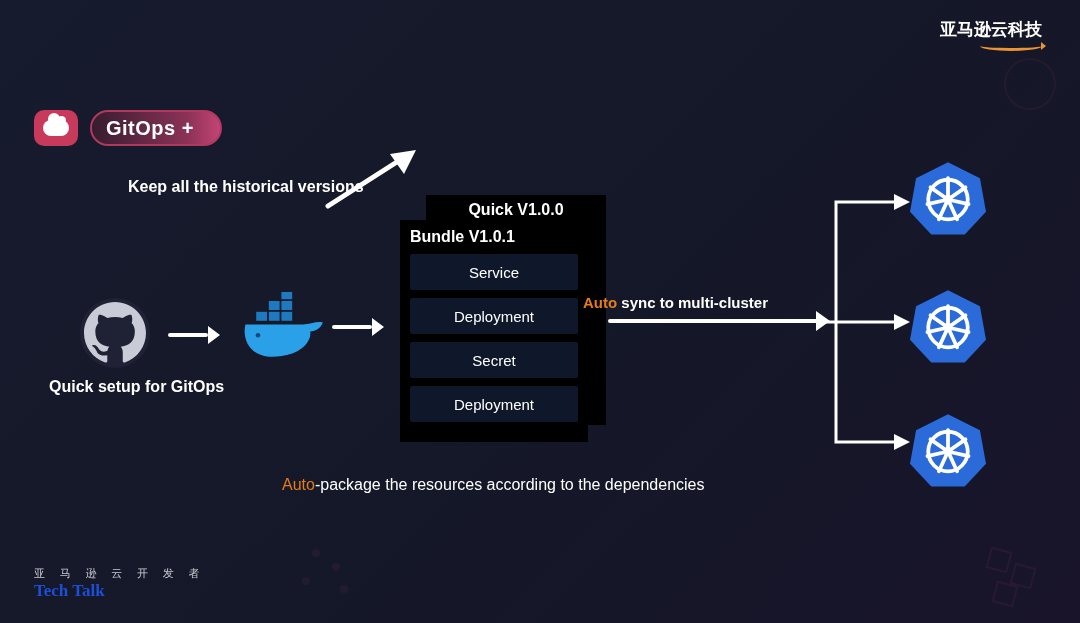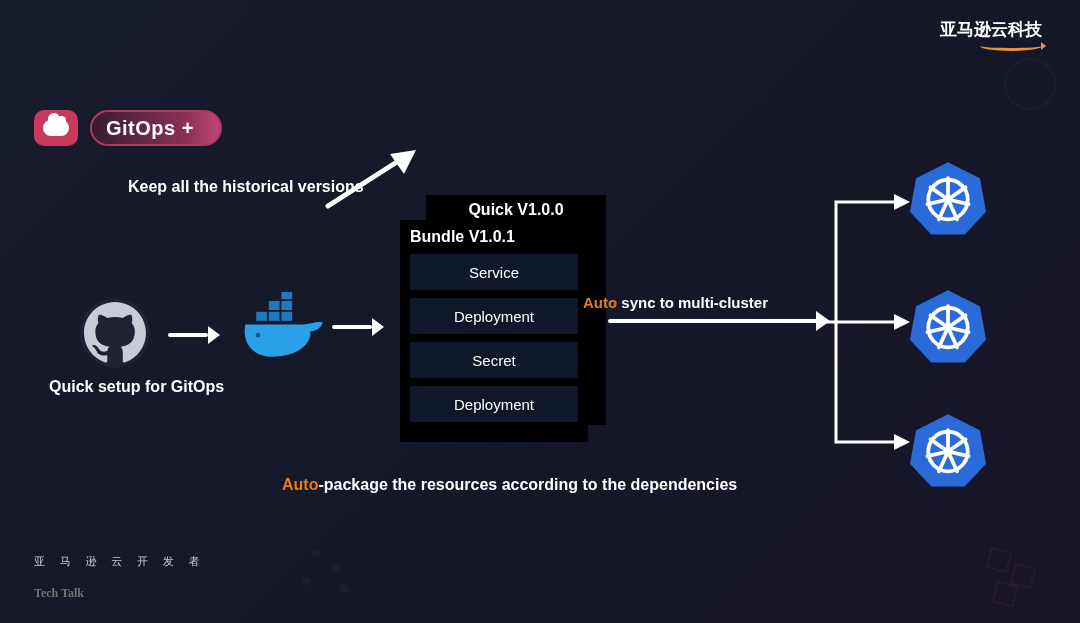--- a/index.html
+++ b/index.html
@@ -119,21 +119,21 @@
     background:#0f172a;
     color:#fff; font-size:15px;
     height:36px; margin-bottom:8px;
     display:flex; align-items:center; justify-content:center;
     border-radius:2px;
   }
 
   
   .pkg-label {
     position:absolute; top:476px; left:282px;
-    font-size:16px; font-weight:700;
+    font-size:16px; font-weight:400;
   }
   .pkg-label .auto { color:#e67b18; }
 
   
   .sync-line {
     position:absolute; top:319px; left:608px;
     height:4px; width:210px; background:#fff; border-radius:2px;
   }
   .sync-head {
     position:absolute; top:311px; left:816px;
@@ -160,21 +160,21 @@
   }
   #k1 { top:160px; }
   #k2 { top:288px; }
   #k3 { top:412px; }
 
   
   .footer-brand {
     position:absolute; left:34px; bottom:22px;font-family:Liberation Serif, serif;
   }
   .footer-brand .ln1 { font-size:11px; letter-spacing:6px; color:#c8c8d0; }
-  .footer-brand .ln2 { font-size:12px; font-weight:600; color:#737373; margin-top:17px; }
+  .footer-brand .ln2 { font-size:17px; font-weight:600; color:#1d4ed8; margin-top:0; }
 
   
   .deco {
     position:absolute; opacity:.22;
     border:2px solid rgba(200,80,120,.35);
   }
   .deco.gear {
     top:58px; right:24px; width:52px; height:52px; border-radius:50%;
   }
   .deco.nodes {

